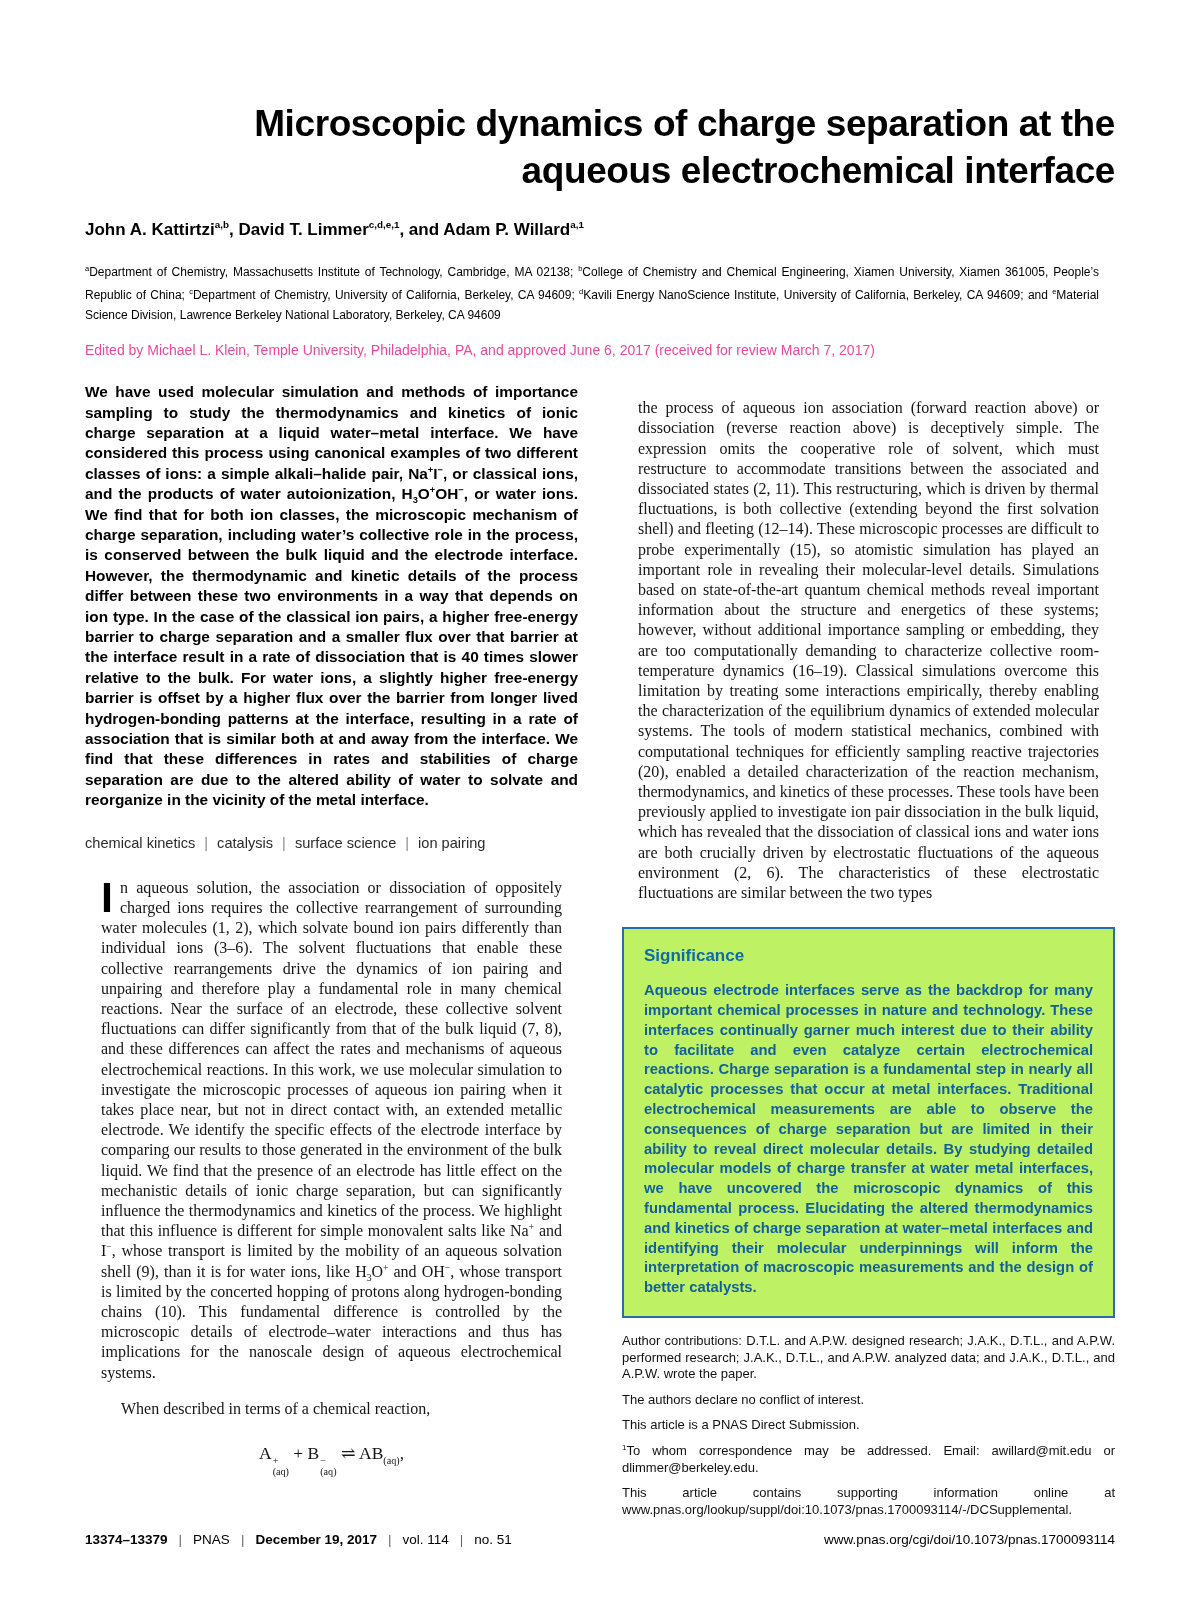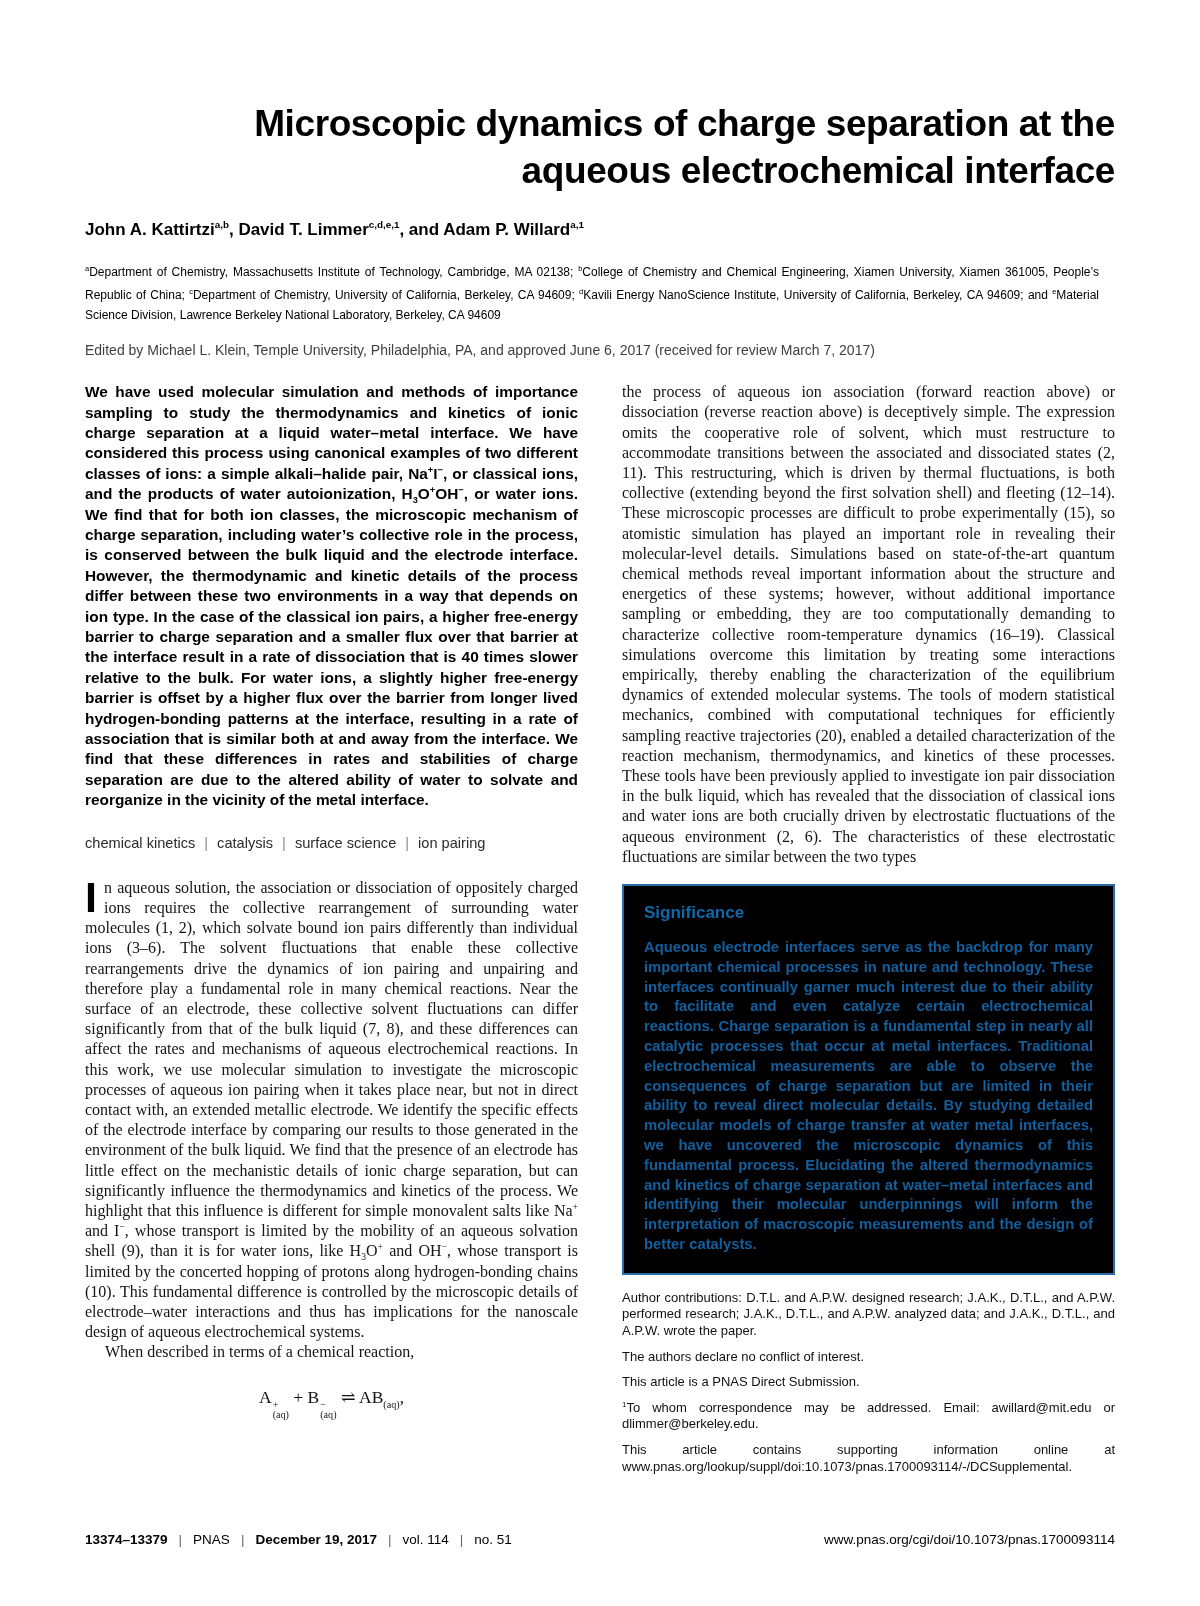--- a/index.html
+++ b/index.html
@@ -36,21 +36,21 @@
     margin: 19px 16px 0 0;
     font-size: 12px;
     line-height: 19.5px;
     color: #000000;
     text-align: justify;
   }
   .affil sup { font-size: 0.62em; }
   .edited {
     margin: 17px 0 0 0;
     font-size: 14px;
-    color: #404040;
+    color: #ec4899;
   }
 
   
   .cols {
     display: flex;
     gap: 44px;
     margin-top: 24px;
     height: 1180px;
     overflow: hidden;
   }
@@ -67,21 +67,21 @@
   .abstract sup, .abstract sub { font-size: 0.6em; line-height: 0; }
 
   .keywords {
     margin: 24px 0 0 0;
     font-size: 14.6px;
     color: #2b2b2b;
   }
   .keywords .rt-bar { color: #8c8c8c; padding: 0 9px; font-weight: 400; }
 
   .body-text {
-    margin: 0;
+    margin: 16px;
     font-family: "Liberation Serif", "DejaVu Serif", serif;
     font-size: 16px;
     line-height: 20.2px;
     color: #141414;
     text-align: justify;
   }
   .body-text sup, .body-text sub { font-size: 0.6em; line-height: 0; }
   .intro { margin-top: 27px; }
   .indent { text-indent: 20px; }
   .dropcap {
@@ -108,22 +108,22 @@
     vertical-align: -0.5em;
     font-size: 0.58em;
     line-height: 1.05;
     margin-left: 1px;
     text-align: left;
   }
   .rt-stack-sup, .rt-stack-sub { display: block; }
 
   
   .sig-box {
-    margin-top: 17px;
-    background: #000000;
+    margin-top: 24px;
+    background: #bef264;
     border: 2px solid #2a6ea9;
     padding: 17px 20px 18px 20px;
   }
   .sig-head {
     margin: 0 0 15px 0;
     font-size: 17px;
     font-weight: 700;
     color: #0e6aaa;
   }
   .sig-body {

